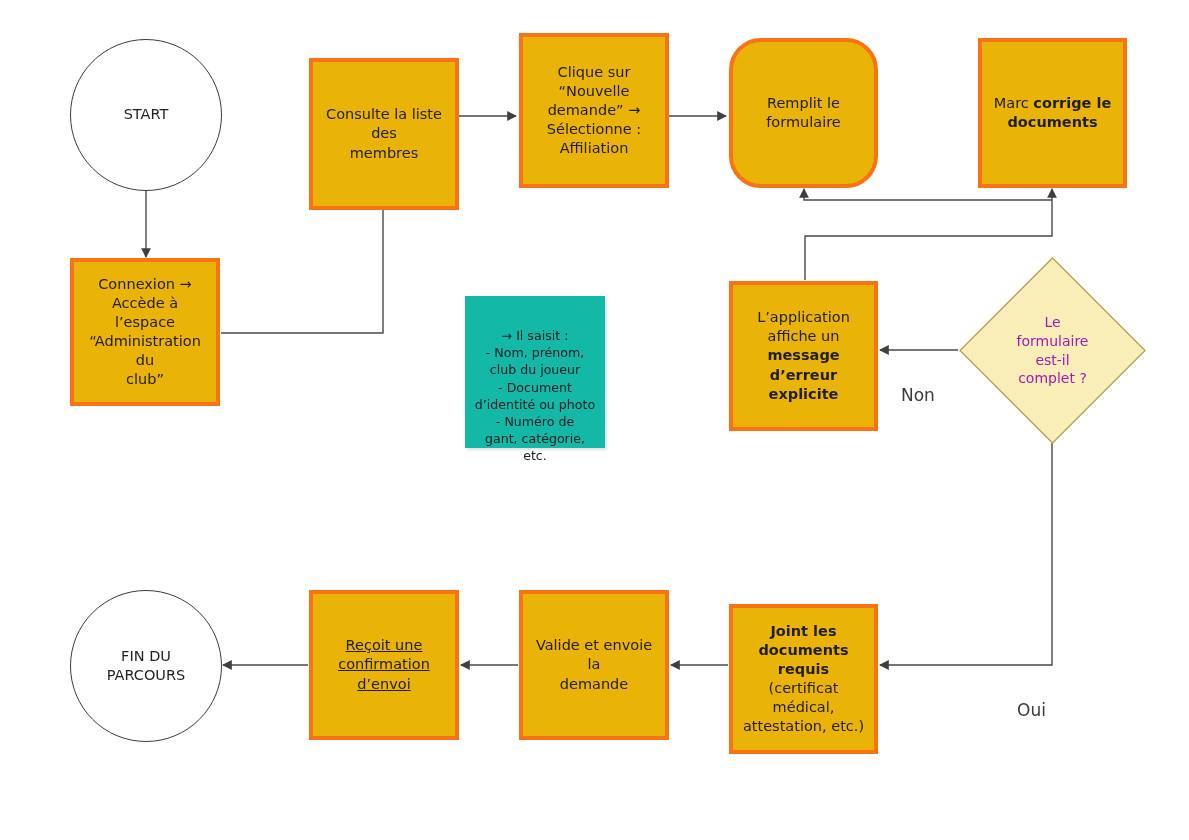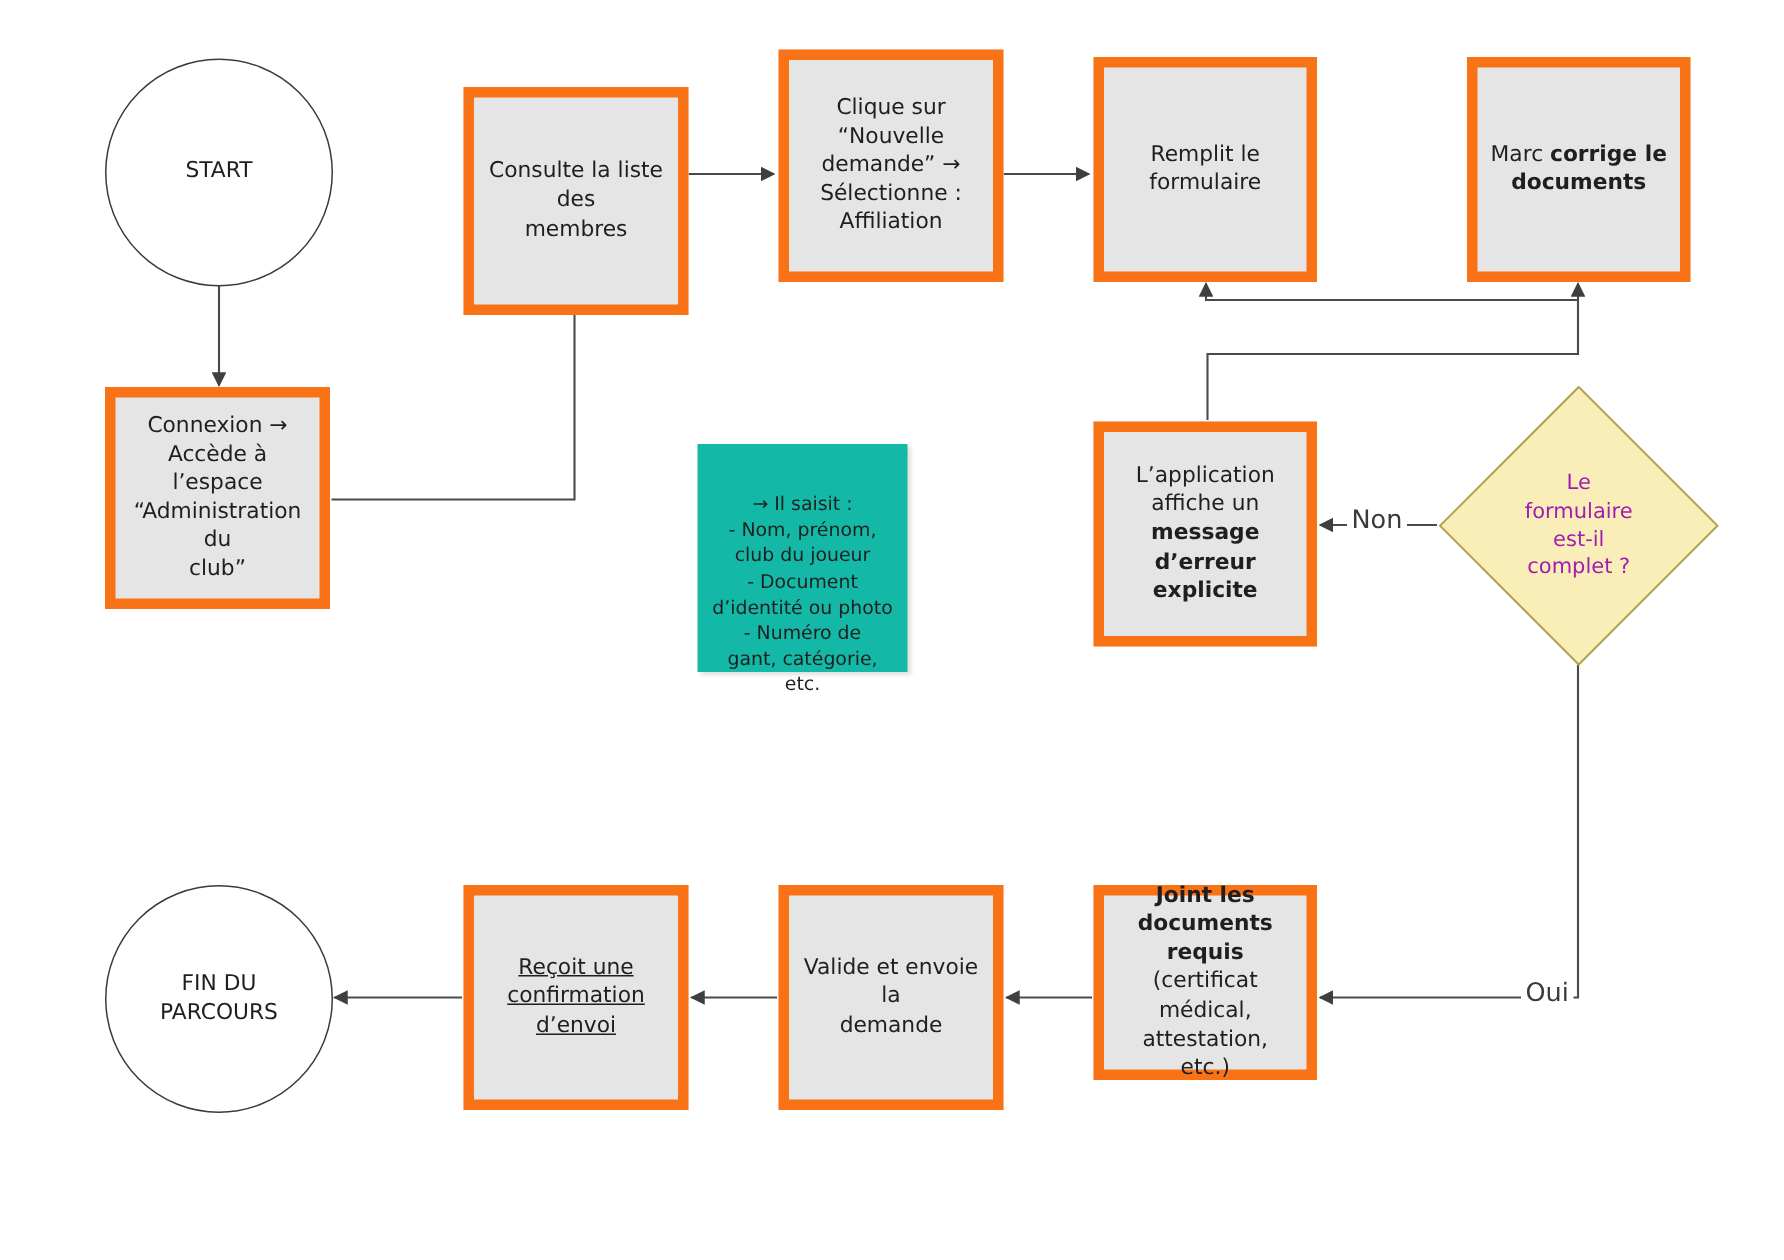--- a/index.html
+++ b/index.html
@@ -30,22 +30,22 @@
     position: absolute;
     box-sizing: border-box;
     display: flex;
     align-items: center;
     justify-content: center;
     text-align: center;
     color: #1f1f1f;
     line-height: 1.32;
   }
   .process {
-    background: #e5e5e5;
-    border: 7px solid #f97316;
+    background: #eab308;
+    border: 4px solid #f97316;
     font-size: 14.5px;
     align-items: center;
   }
   .process .txt {
     padding: 0 7px;
     display: block;
     white-space: pre-line;
   }
   .terminator {
     background: #ffffff;
@@ -97,20 +97,21 @@
     box-shadow: 2px 2px 3px rgba(0,0,0,0.13);
   }
   .edge-label {
     position: absolute;
     font-size: 17px;
     color: #3a3a3a;
     background: #ffffff;
     padding: 0 3px;
     line-height: 1;
     white-space: nowrap;
+    margin-top: 48px;
   }
   .b { font-weight: bold; }
 </style>
 </head>
 <body>
 
 <div id="canvas">
 
   <svg id="edge-layer" viewBox="0 0 1189 840" width="1189" height="840">
     <defs>
@@ -161,21 +162,21 @@
   </div>
 
   <div class="node process" style="left:519px; top:33px; width:150px; height:155px;">
     <span class="txt">Clique sur
 “Nouvelle
 demande” →
 Sélectionne :
 Affiliation</span>
   </div>
 
-  <div class="node process" style="left:729px; top:38px; width:149px; height:150px;">
+  <div class="node process" style="left:729px; top:38px; width:149px; height:150px;border-radius:32px;">
     <span class="txt">Remplit le
 formulaire</span>
   </div>
 
   <div class="node process" style="left:978px; top:38px; width:149px; height:150px;">
     <span class="txt"><span>Marc </span><span class="b">corrige le documents</span></span>
   </div>
 
   <div class="note" style="left:465px; top:296px; width:140px; height:152px;">
     <span>→ Il saisit :
@@ -202,21 +203,21 @@
   </div>
 
   <div class="edge-label" style="left:898px; top:339px;">
     <span>Non</span>
   </div>
 
   <div class="edge-label" style="left:1014px; top:654px;">
     <span>Oui</span>
   </div>
 
-  <div class="node process" style="left:729px; top:590px; width:149px; height:130px;">
+  <div class="node process" style="left:729px; top:604px; width:149px; height:150px;">
     <span class="txt"><span class="b">Joint les documents requis</span><br><span>(certificat médical, attestation, etc.)</span></span>
   </div>
 
   <div class="node process" style="left:519px; top:590px; width:150px; height:150px;">
     <span class="txt">Valide et envoie la
 demande</span>
   </div>
 
   <div class="node process" style="left:309px; top:590px; width:150px; height:150px;text-decoration:underline;">
     <span class="txt">Reçoit une

